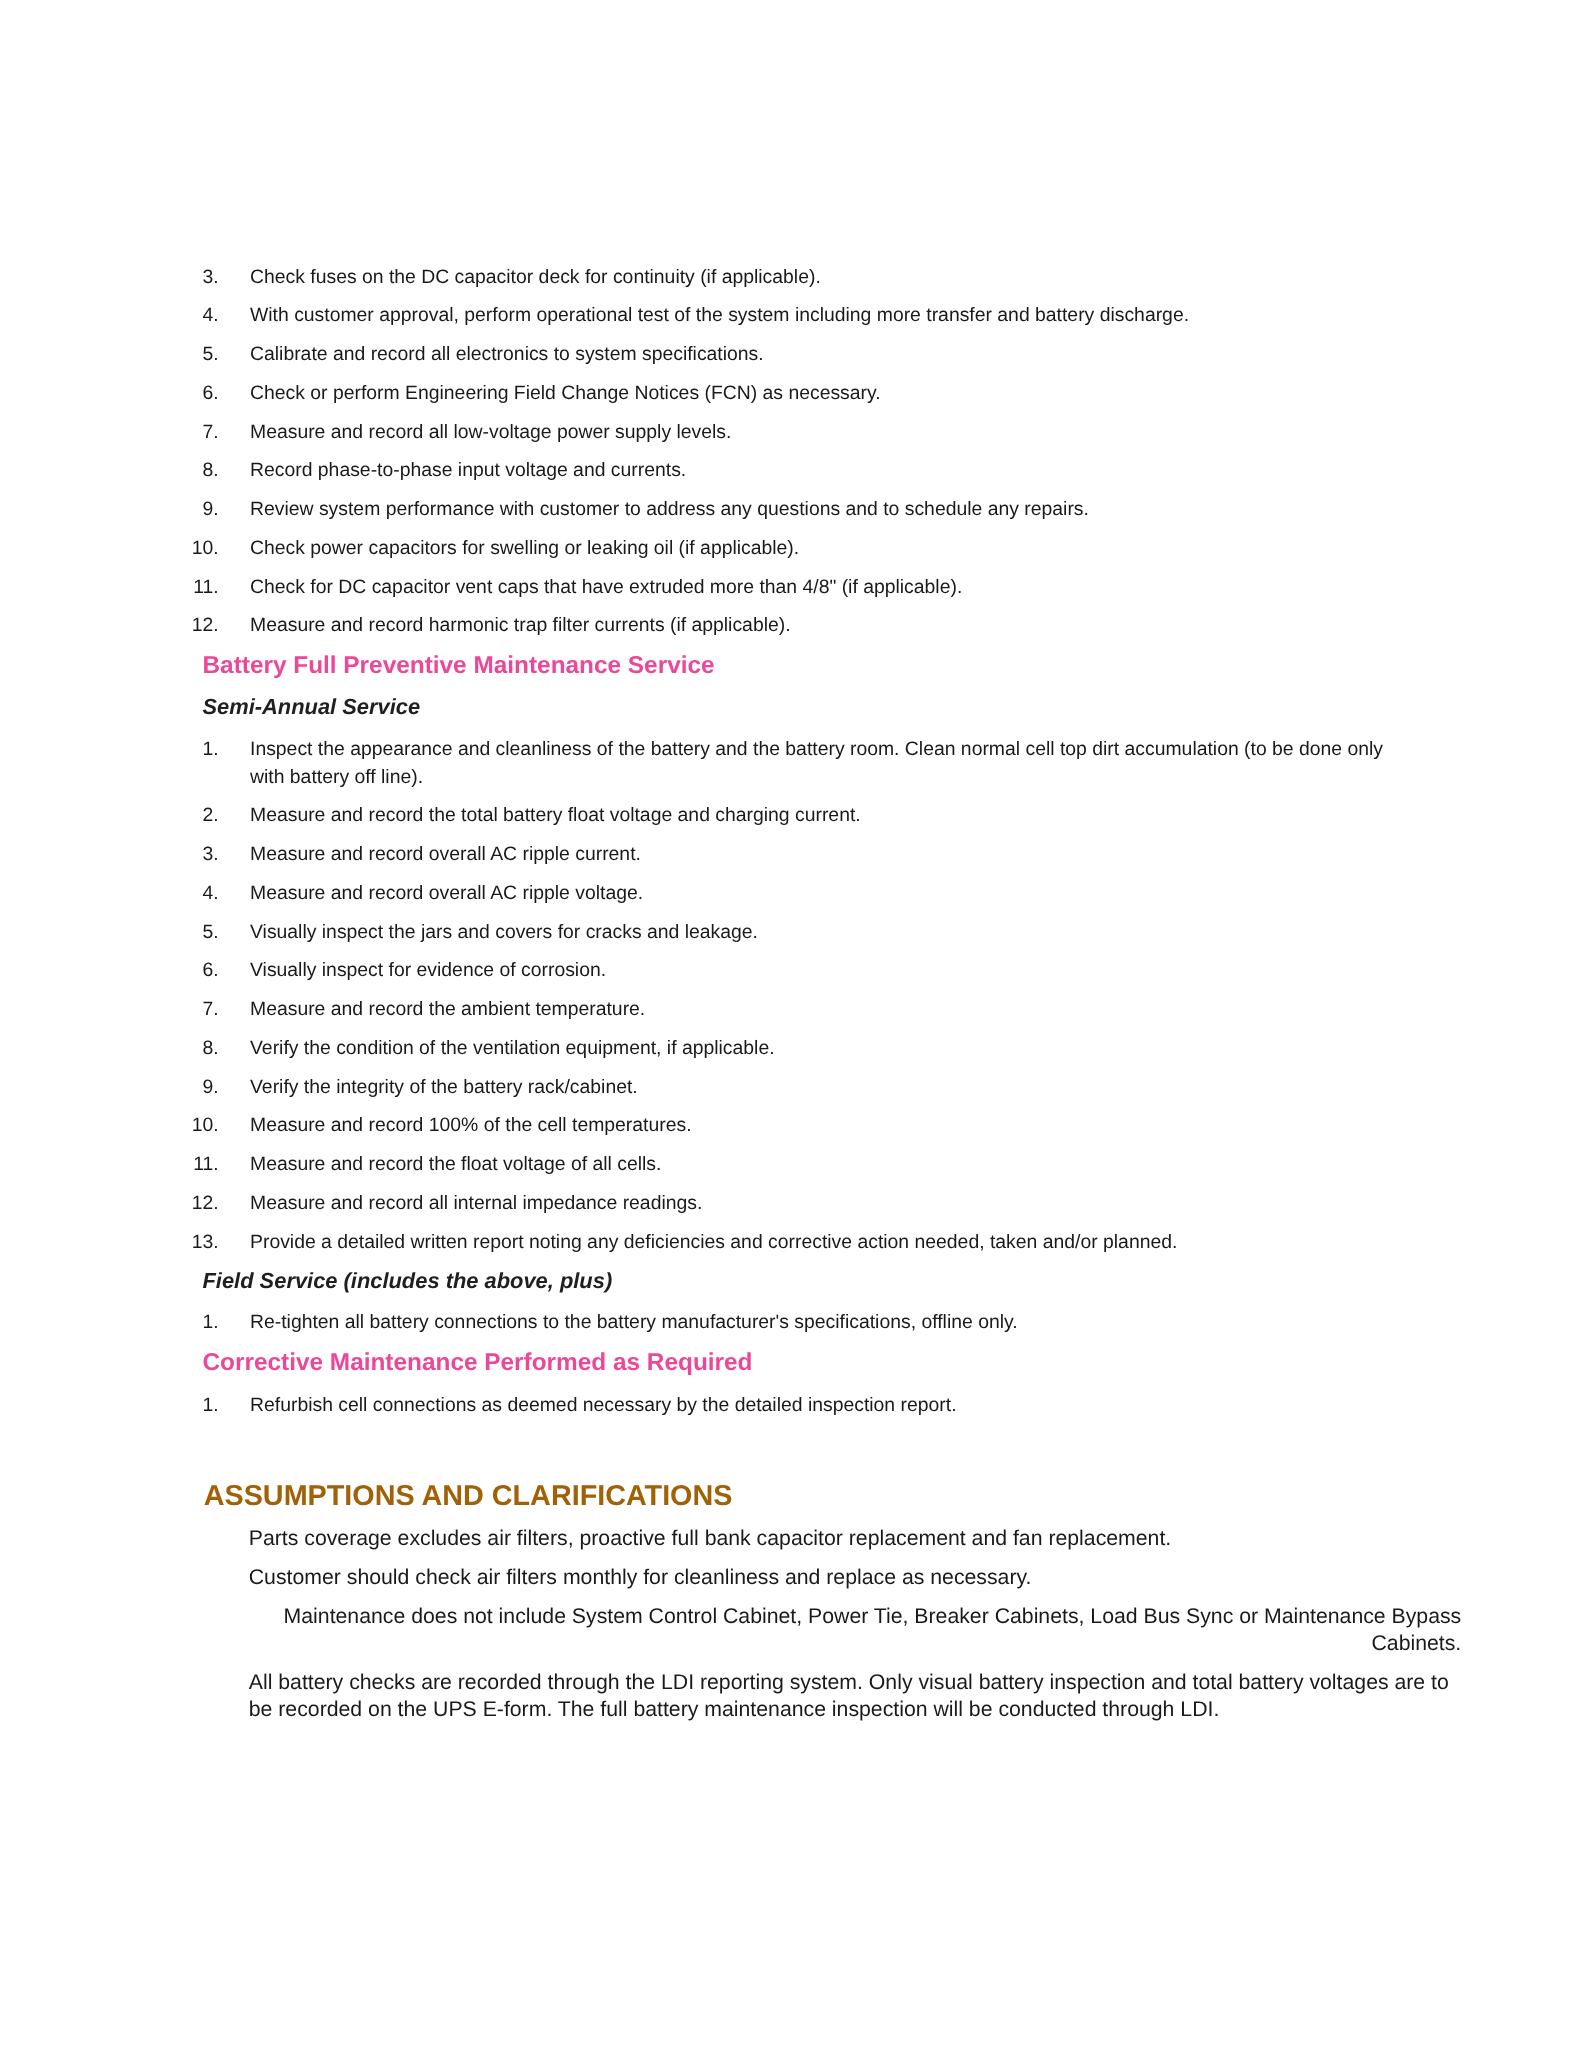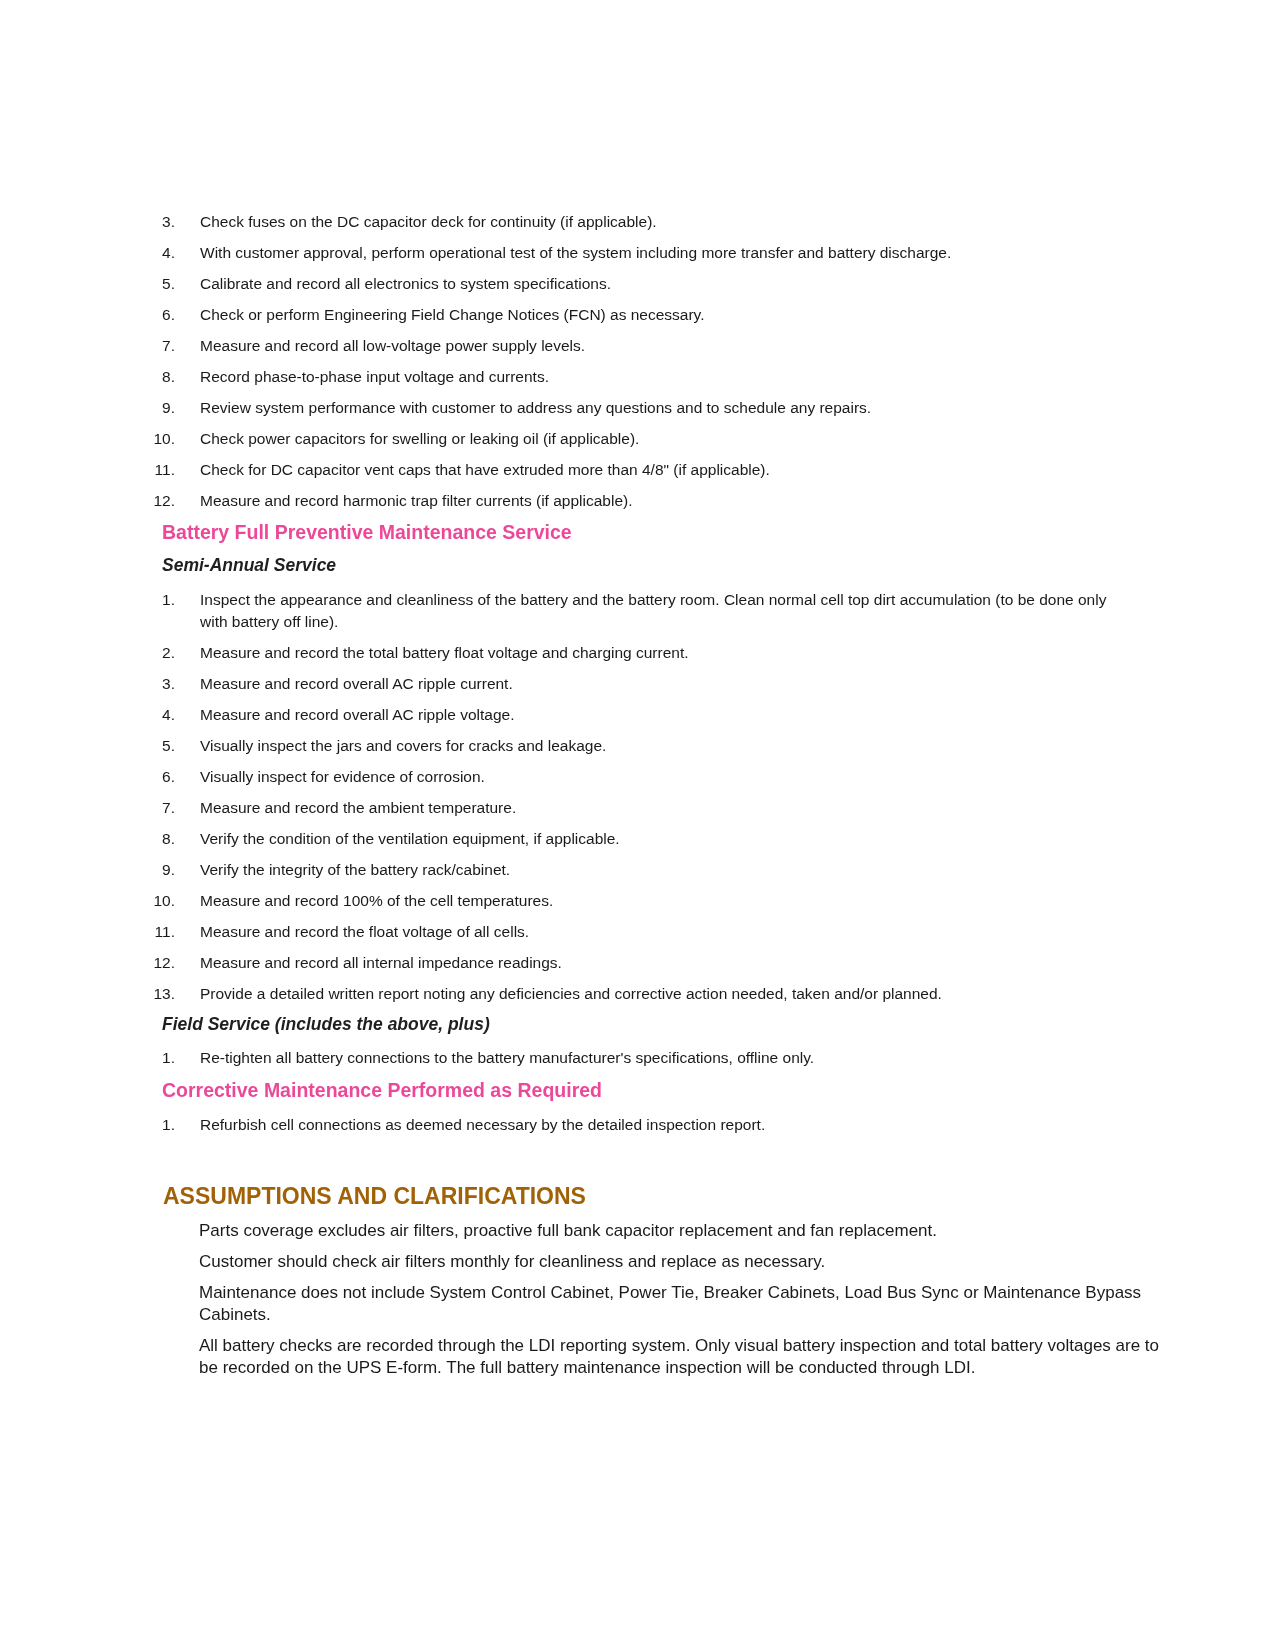--- a/index.html
+++ b/index.html
@@ -132,16 +132,16 @@
   <div>
     <div class="item" style="top:1114px;">
         <span class="num" style="left:135px;">1.</span>
         <span class="txt">Refurbish cell connections as deemed necessary by the detailed inspection report.</span>
       </div>
   </div>
 
   <div class="h1" style="top:1183px;">ASSUMPTIONS AND CLARIFICATIONS</div>
   <div class="para" style="top:1220px;">Parts coverage excludes air filters, proactive full bank capacitor replacement and fan replacement.</div>
   <div class="para" style="top:1251px;">Customer should check air filters monthly for cleanliness and replace as necessary.</div>
-  <div class="para" style="top:1282px;">Maintenance does not include System Control Cabinet, Power Tie, Breaker Cabinets, Load Bus Sync or Maintenance Bypass Cabinets.</div>
+  <div class="para" style="top:1282px;text-align:right;">Maintenance does not include System Control Cabinet, Power Tie, Breaker Cabinets, Load Bus Sync or Maintenance Bypass Cabinets.</div>
   <div class="para" style="top:1335px;">All battery checks are recorded through the LDI reporting system. Only visual battery inspection and total battery voltages are to be recorded on the UPS E-form. The full battery maintenance inspection will be conducted through LDI.</div>
 
 </div>
 
 </body></html>

